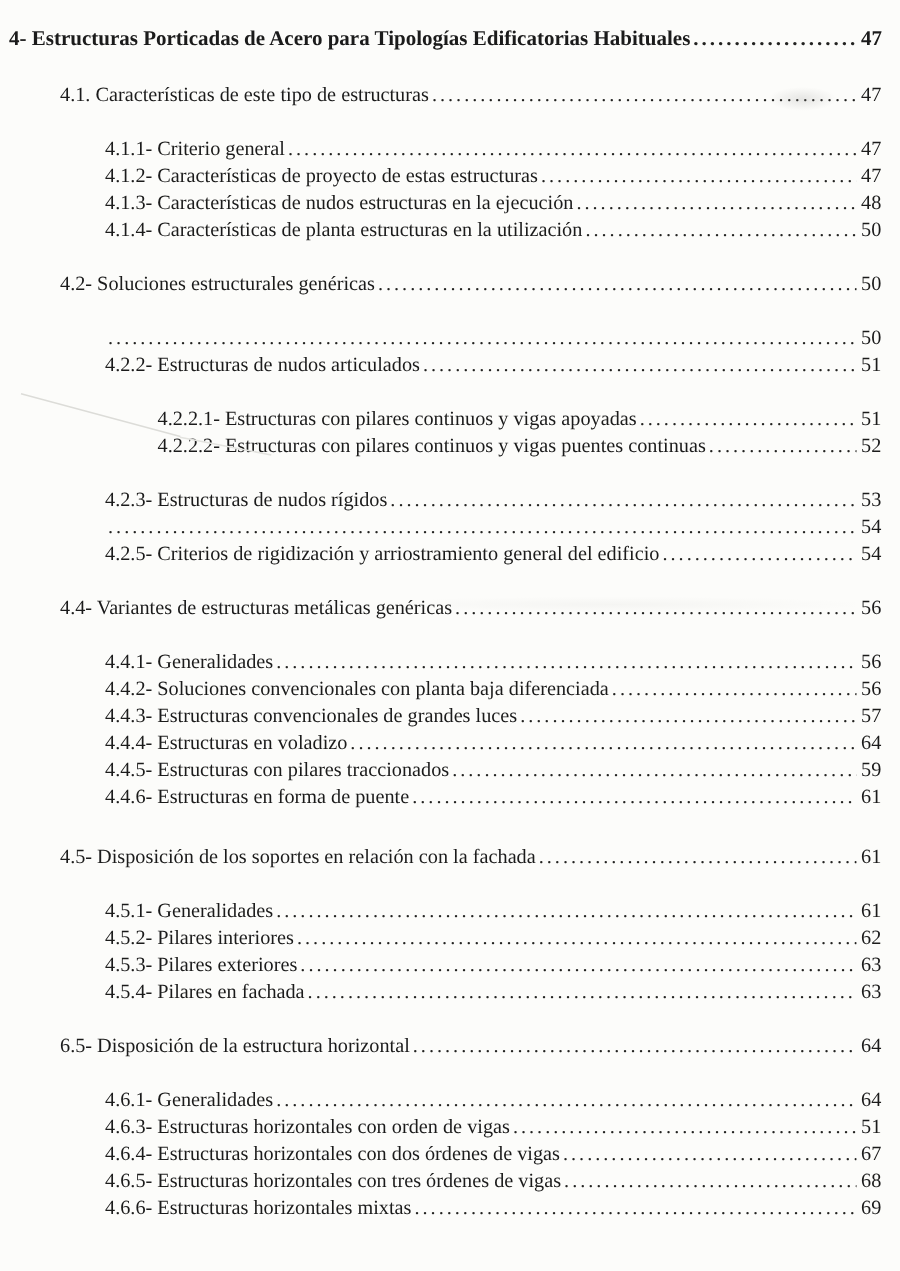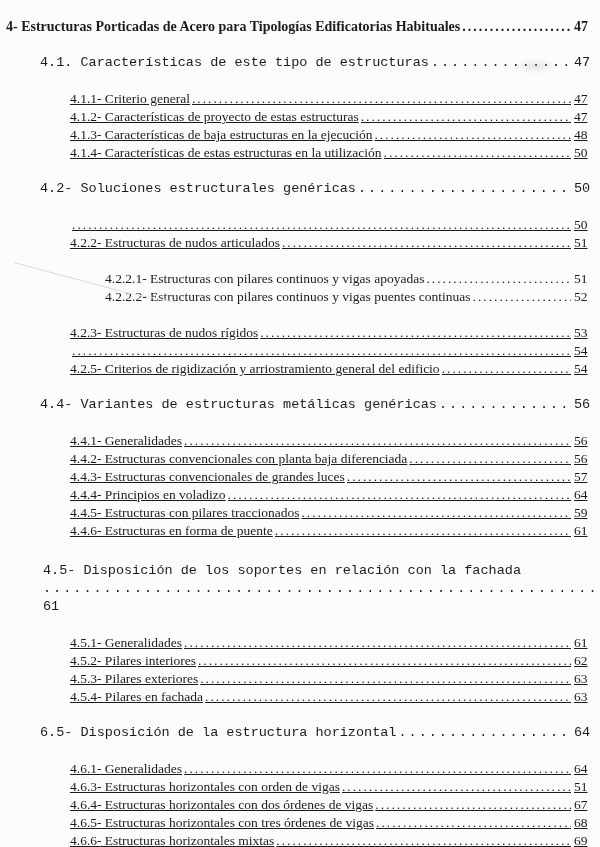--- a/index.html
+++ b/index.html
@@ -14,24 +14,24 @@
     box-sizing: border-box;
     padding: 18px 9px 0 6px;
     background: #fcfcfa;
     color: #1b1b1b;
     font-size: 13.5px;
     line-height: 18px;
     overflow: hidden;
   }
   .toc-row { display: flex; align-items: baseline; }
   .toc-row.gap-1 { margin-top: 18px; }
-  .toc-row.gap-2 { margin-top: 22px; flex-direction: column; }
+  .toc-row.gap-2 { margin-top: 22px; }
   .lvl-0 { padding-left: 0; }
-  .lvl-1 { padding-left: 34px; font-family: Liberation Mono, monospace; }
-  .lvl-2 { padding-left: 64px; text-decoration: underline; }
+  .lvl-1 { padding-left: 34px; }
+  .lvl-2 { padding-left: 64px; }
   .lvl-3 { padding-left: 99px; }
   .chapter { font-weight: bold; font-size: 14px; }
   .label { white-space: nowrap; }
   .dots {
     flex: 1 1 auto;
     overflow: hidden;
     white-space: nowrap;
     letter-spacing: 2px;
     margin-left: 2px;
     color: #222220;
@@ -81,26 +81,26 @@
         <span class="label">4.1.1- Criterio general</span>
         <span class="dots"></span>
         <span class="pagenum">47</span>
       </div>
       <div class="toc-row lvl-2">
         <span class="label">4.1.2- Características de proyecto de estas estructuras</span>
         <span class="dots"></span>
         <span class="pagenum">47</span>
       </div>
       <div class="toc-row lvl-2">
-        <span class="label">4.1.3- Características de baja estructuras en la ejecución</span>
+        <span class="label">4.1.3- Características de nudos estructuras en la ejecución</span>
         <span class="dots"></span>
         <span class="pagenum">48</span>
       </div>
       <div class="toc-row lvl-2">
-        <span class="label">4.1.4- Características de estas estructuras en la utilización</span>
+        <span class="label">4.1.4- Características de planta estructuras en la utilización</span>
         <span class="dots"></span>
         <span class="pagenum">50</span>
       </div>
       <div class="toc-row lvl-1 gap-1">
         <span class="label">4.2- Soluciones estructurales genéricas</span>
         <span class="dots"></span>
         <span class="pagenum">50</span>
       </div>
       <div class="toc-row lvl-2 gap-1">
         <span class="dots"></span>
@@ -139,31 +139,31 @@
         <span class="label">4.4- Variantes de estructuras metálicas genéricas</span>
         <span class="dots"></span>
         <span class="pagenum">56</span>
       </div>
       <div class="toc-row lvl-2 gap-1">
         <span class="label">4.4.1- Generalidades</span>
         <span class="dots"></span>
         <span class="pagenum">56</span>
       </div>
       <div class="toc-row lvl-2">
-        <span class="label">4.4.2- Estructuras convencionales con planta baja diferenciada</span>
+        <span class="label">4.4.2- Soluciones convencionales con planta baja diferenciada</span>
         <span class="dots"></span>
         <span class="pagenum">56</span>
       </div>
       <div class="toc-row lvl-2">
         <span class="label">4.4.3- Estructuras convencionales de grandes luces</span>
         <span class="dots"></span>
         <span class="pagenum">57</span>
       </div>
       <div class="toc-row lvl-2">
-        <span class="label">4.4.4- Principios en voladizo</span>
+        <span class="label">4.4.4- Estructuras en voladizo</span>
         <span class="dots"></span>
         <span class="pagenum">64</span>
       </div>
       <div class="toc-row lvl-2">
         <span class="label">4.4.5- Estructuras con pilares traccionados</span>
         <span class="dots"></span>
         <span class="pagenum">59</span>
       </div>
       <div class="toc-row lvl-2">
         <span class="label">4.4.6- Estructuras en forma de puente</span>

